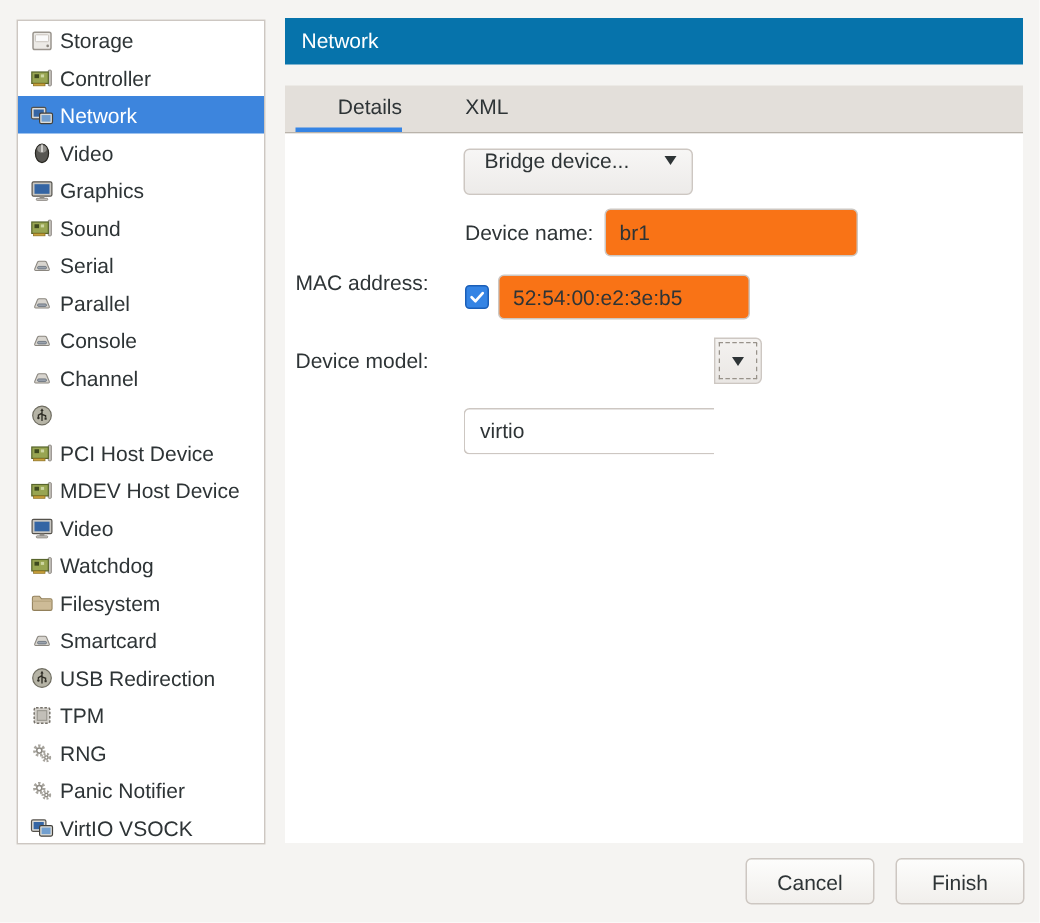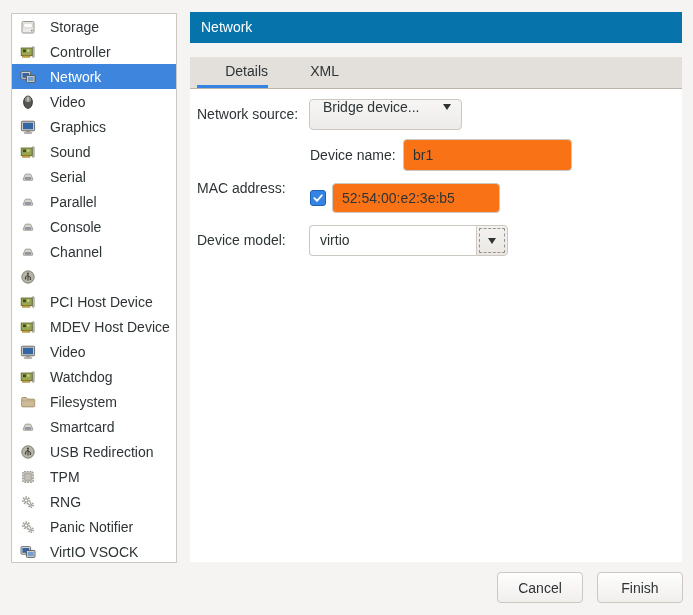--- a/index.html
+++ b/index.html
@@ -13,21 +13,21 @@
   .dialog{position:relative;width:693px;height:615px;}
 
   
   .sidebar{
     position:absolute;left:11px;top:13px;width:166px;height:550px;
     background:#ffffff;border:1px solid #cdc7c2;box-sizing:border-box;
     overflow:hidden;
   }
   .srow{
     display:flex;align-items:center;height:25px;
-    padding-left:8px;gap:14px;font-size:14px;cursor:default;
+    padding-left:8px;gap:4px;font-size:14px;cursor:default;
     white-space:nowrap;
   }
   .srow.sel{background:#3d85dd;color:#ffffff;}
   .srow svg{width:16px;height:16px;flex:0 0 16px;}
 
   
   .pane-header{
     position:absolute;left:190px;top:12px;width:492px;height:31px;
     background:#0673ab;color:#ffffff;
     font-size:14px;line-height:31px;padding-left:11px;
@@ -71,21 +71,21 @@
   }
   .checkbox{
     position:absolute;width:16px;height:16px;box-sizing:border-box;
     background:#3584e4;border:1px solid #1b5fb8;border-radius:3px;
     display:flex;align-items:center;justify-content:center;cursor:pointer;
   }
   .combo{position:absolute;display:flex;box-sizing:border-box;}
   .combo .entry{
     width:167px;height:31px;box-sizing:border-box;
     border:1px solid #cdc7c2;border-right:none;border-radius:4px 0 0 4px;
-    background:#ffffff;padding:0 10px;line-height:29px;font-size:14px;
+    background:#ffffff;padding:0 10px;line-height:29px;font-size:14px;margin-top:47px;
   }
   .combo .arrowbtn{
     width:32px;height:31px;box-sizing:border-box;
     border:1px solid #cdc7c2;border-radius:0 4px 4px 0;
     background:linear-gradient(#f4f2f0,#eae7e4);
     display:flex;align-items:center;justify-content:center;cursor:pointer;
     outline:1px dashed #98928a;outline-offset:-4px;
   }
 
   
@@ -295,21 +295,20 @@
 
   <div class="pane-header">Network</div>
 
   <div class="tabbar">
     <div class="tab active">Details</div>
     <div class="tab">XML</div>
   </div>
 
   <div class="content">
 
-    <div class="lbl" style="left:7px;top:10px;line-height:31px;">Network source:</div>
     <div class="gtkbtn" style="position:absolute;left:119px;top:10px;width:153px;height:31px;">
       <span>Bridge device...</span>
       <span class="arrow-down"></span>
     </div>
 
     <div class="lbl" style="left:120px;top:50px;line-height:32px;">Device name:</div>
     <input class="tinput" style="left: 213px; top: 50px; width: 169px; height: 32px;" value="br1">
 
     <div class="lbl" style="left:7px;top:84px;line-height:30px;">MAC address:</div>
     <div class="checkbox" style="left:120px;top:101px;">

